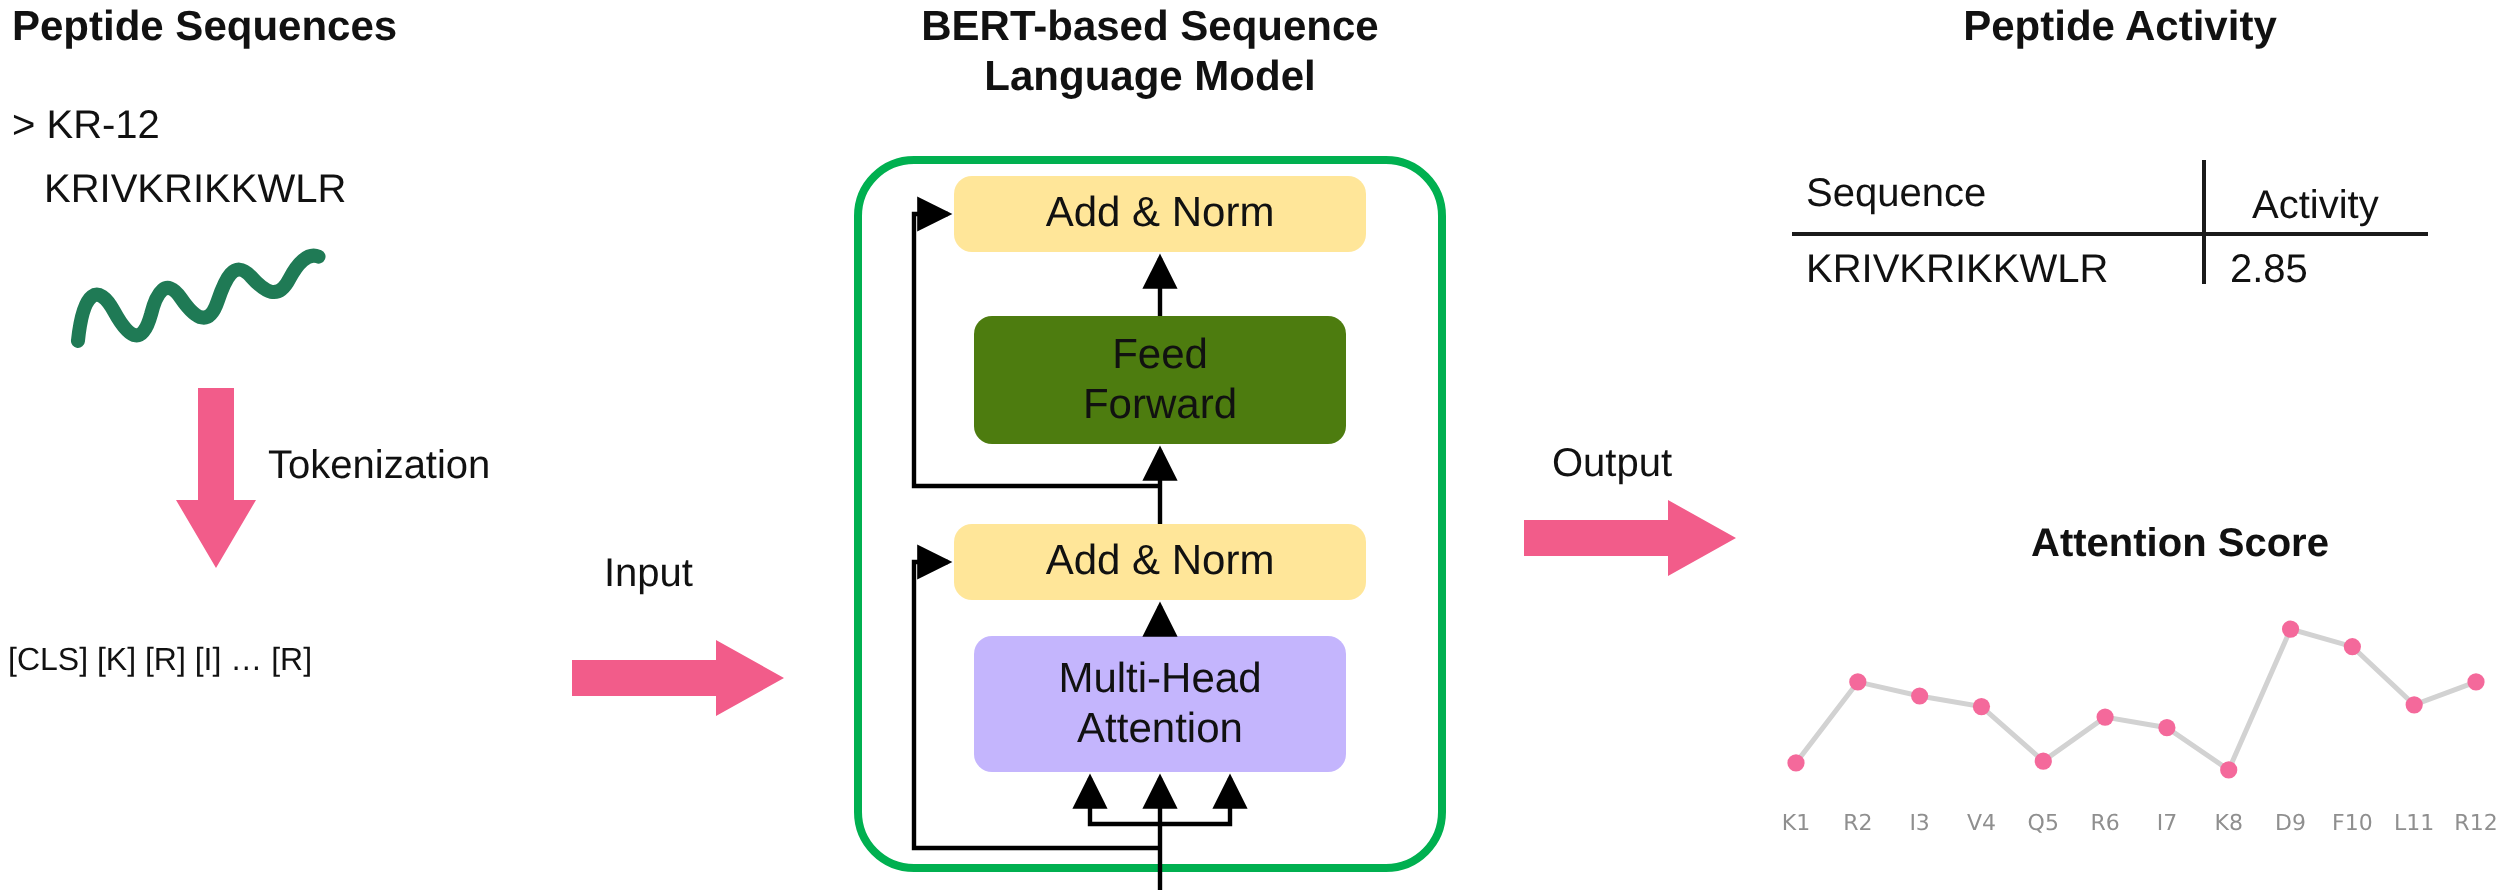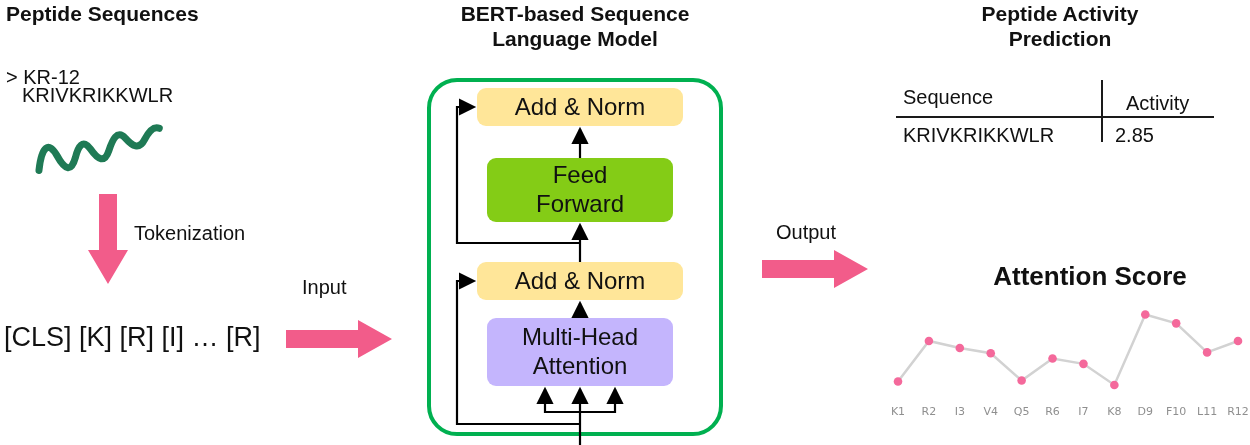--- a/index.html
+++ b/index.html
@@ -5,26 +5,26 @@
   html,body { margin:0; padding:0; background:#ffffff; }
   .canvas {
     position:relative; width:1250px; height:445px; background:#ffffff;
     font-family:"Liberation Sans","DejaVu Sans",sans-serif; color:#111;
     overflow:hidden;
   }
   .abs { position:absolute; }
   .bold { font-weight:bold; }
   .t21 { font-size:21px; }
   .t20 { font-size:20px; }
-  .t23 { font-size:27px; }
+  .t23 { font-size:16px; }
   .center { text-align:center; }
 
   
   .left-title   { left:6px; top:2px; }
-  .fasta-header { left:6px; top:66px; }
+  .fasta-header { left:6px; top:52px; }
   .fasta-seq    { left:22px; top:84px; }
   .helix        { left:28px; top:110px; transform:rotate(-8deg); }
   .down-arrow   { left:88px; top:194px; }
   .tok-label    { left:134px; top:222px; }
   .tokens       { left:4px; top:322px; }
 
   
   .input-label  { left:302px; top:276px; }
   .input-arrow  { left:286px; top:320px; }
   .output-label { left:776px; top:221px; }
@@ -32,39 +32,39 @@
 
   
   .model-title-1 { left:425px; width:300px; top:2px; }
   .model-title-2 { left:425px; width:300px; top:27px; }
   .green-box {
     left:427px; top:78px; width:288px; height:350px;
     border:4px solid #00b050; border-radius:30px;
   }
   .block {
     display:flex; align-items:center; justify-content:center;
-    border-radius:9px; font-size:24px; line-height:1.2; text-align:center;
+    border-radius:9px; font-size:21px; line-height:1.2; text-align:center;
   }
   .add-norm-top    { left:477px; top:88px;  width:206px; height:38px; background:#ffe699; }
   .feed-forward    { left:487px; top:158px; width:186px; height:64px; background:#adb9ca; }
   .add-norm-bottom { left:477px; top:262px; width:206px; height:38px; background:#ffe699; }
   .mha             { left:487px; top:318px; width:186px; height:68px; background:#b4c7e7; }
   .wrap-narrow { display:inline-block; width:120px; }
   .flow-arrows { left:425px; top:80px; pointer-events:none; }
 
   
   .pred-title-1 { left:930px; width:260px; top:2px; }
   .pred-title-2 { left:930px; width:260px; top:27px; }
   .th-seq  { left:903px;  top:86px; }
   .th-act  { left:1115px; top:92px;margin-left:11px; }
   .td-seq  { left:903px;  top:124px; }
   .td-act  { left:1115px; top:124px;text-align:center; }
   .table-vline { left:1101px; top:80px;  width:2px;  height:62px; background:#1a1a1a; }
   .table-hline { left:896px;  top:116px; width:318px; height:2px; background:#1a1a1a; }
-  .attn-title { left:950px; width:280px; top:261px; font-size:26px; }
+  .attn-title { left:950px; width:280px; top:261px; font-size:20px; }
   .attn-chart { left:880px; top:284px; }
   .tick { font-family:"DejaVu Sans","Liberation Sans",sans-serif; font-size:11px; fill:#8f8f8f; }
 </style>
 </head>
 <body>
 
 <div class="canvas">
 
   <div class="abs left-title bold t21">Peptide Sequences</div>
   <div class="abs fasta-header t20">&gt; KR-12</div>
@@ -87,21 +87,21 @@
   </svg>
 
   <div class="abs model-title-1 bold t21 center">BERT-based Sequence</div>
   <div class="abs model-title-2 bold t21 center">Language Model</div>
 
   <div class="abs green-box" style="border-color: rgb(0, 176, 80);"></div>
 
   <div class="abs block add-norm-top" style="background: rgb(255, 230, 153);">
     <span>Add &amp; Norm</span>
   </div>
-  <div class="abs block feed-forward" style="background: #84cc16;">
+  <div class="abs block feed-forward" style="background: #4d7c0f;">
     <span class="wrap-narrow">Feed Forward</span>
   </div>
   <div class="abs block add-norm-bottom" style="background: rgb(255, 230, 153);">
     <span>Add &amp; Norm</span>
   </div>
   <div class="abs block mha" style="background: #c4b5fd;">
     <span class="wrap-narrow">Multi-Head Attention</span>
   </div>
 
   <svg class="abs flow-arrows" width="300" height="365" viewBox="0 0 300 365">
@@ -122,21 +122,20 @@
     <polyline points="155,344 32,344 32,201 49,201" fill="none" stroke="#000" stroke-width="2.2" marker-end="url(#ah)"></polyline>
     <polyline points="155,163 32,163 32,27 49,27" fill="none" stroke="#000" stroke-width="2.2" marker-end="url(#ah)"></polyline>
   </svg>
 
   <div class="abs output-label t20">Output</div>
   <svg class="abs output-arrow" width="106" height="38" viewBox="0 0 106 38">
     <polygon points="0,10 72,10 72,0 106,19 72,38 72,28 0,28" fill="#f25c8a"></polygon>
   </svg>
 
   <div class="abs pred-title-1 bold t21 center">Peptide Activity</div>
-  <div class="abs pred-title-2 bold t21 center">Prediction</div>
 
   <div class="abs th-seq t20">Sequence</div>
   <div class="abs th-act t20">Activity</div>
   <div class="abs table-vline"></div>
   <div class="abs table-hline"></div>
   <div class="abs td-seq t20">KRIVKRIKKWLR</div>
   <div class="abs td-act t20">2.85</div>
 
   <div class="abs attn-title bold center">Attention Score</div>
   <svg id="attn-chart" class="abs attn-chart" width="370" height="150" viewBox="0 0 370 150">

